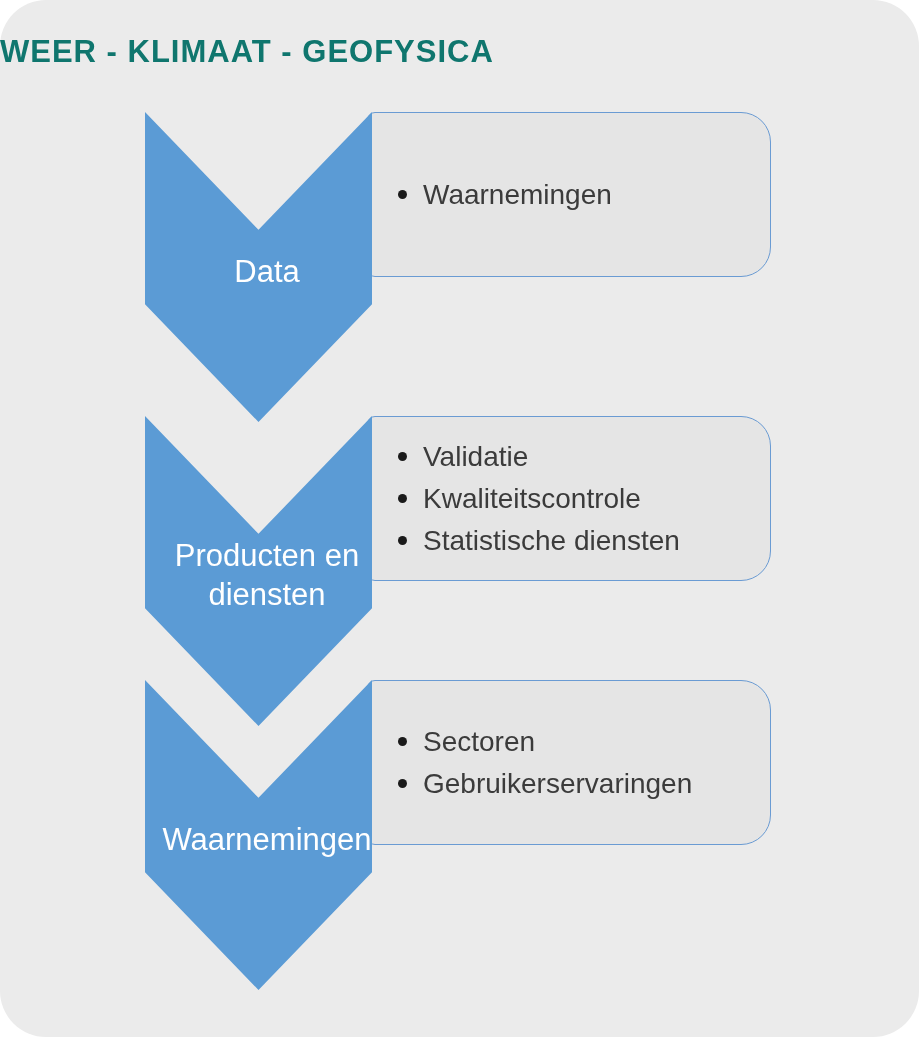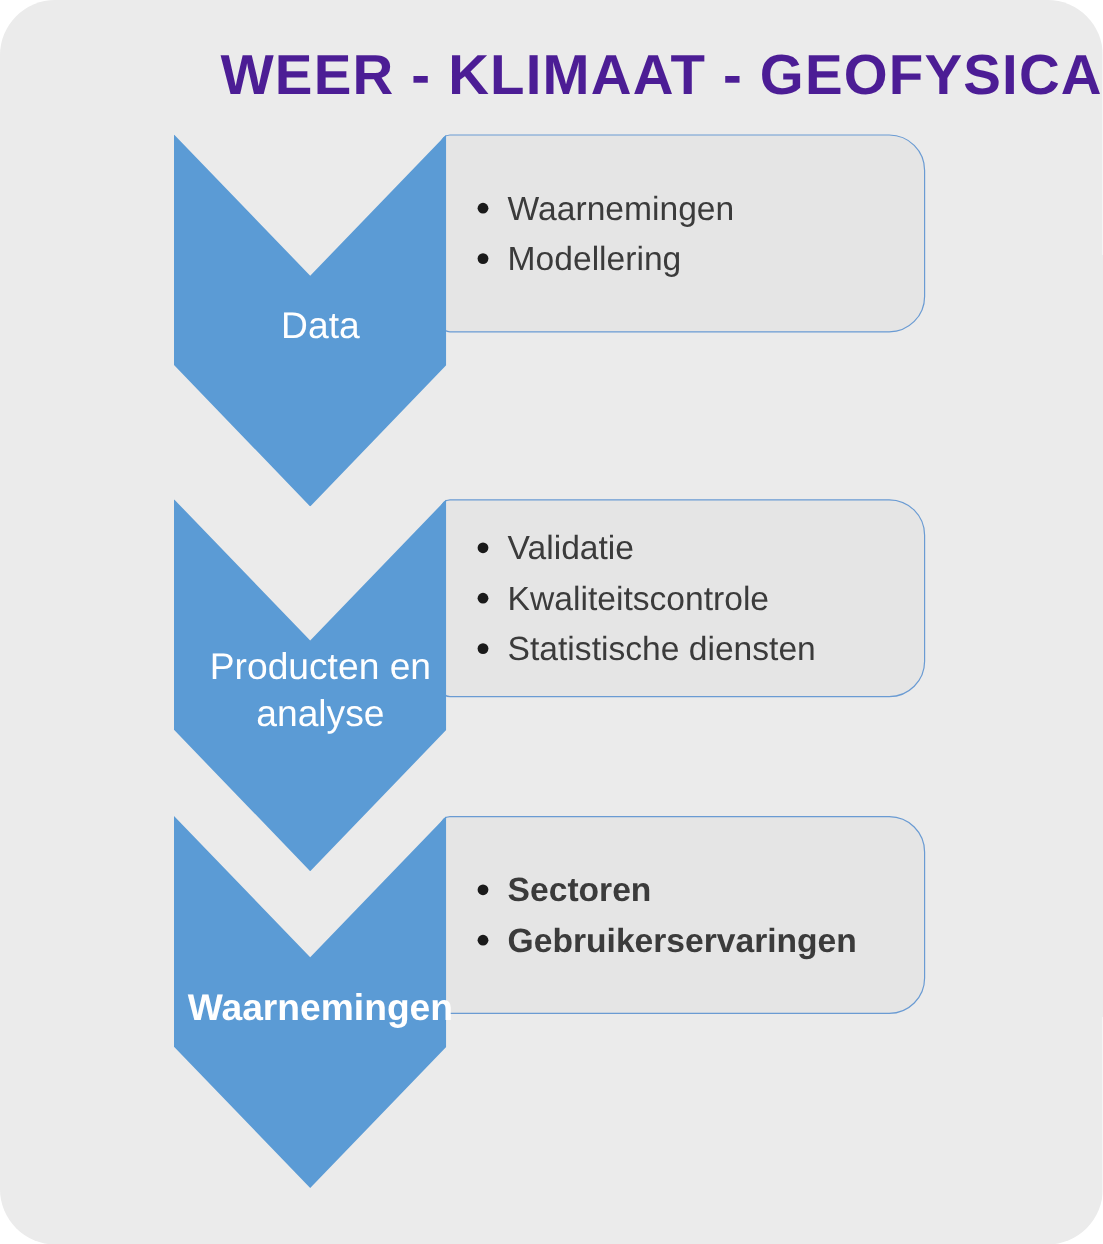--- a/index.html
+++ b/index.html
@@ -20,35 +20,35 @@
     inset: 0;
     background: #ebebeb;
     border-radius: 46px;
   }
   .title {
     position: absolute;
     top: 34px;
     left: 0;
     width: 100%;
     margin: 0;
-    text-align: right;
-    font-size: 47px;
+    text-align: left;
+    font-size: 31px;
     font-weight: 800;
     letter-spacing: 1px;
-    color: #4c1d95;
+    color: #0f766e;
   }
   .step {
     position: absolute;
     left: 145px;
     width: 628px;
     height: 312px;
   }
   .step-0 { top: 112px; }
   .step-1 { top: 416px; }
-  .step-2 { top: 680px; font-weight: bold; }
+  .step-2 { top: 680px; }
   .box {
     position: absolute;
     left: 222px;
     top: 0;
     width: 404px;
     height: 165px;
     box-sizing: border-box;
     background: #e5e5e5;
     border: 1.5px solid #6a9bd3;
     border-radius: 8px 30px 30px 8px;
@@ -111,37 +111,36 @@
 
 <div class="canvas">
   <div class="panel"></div>
 
   <h1 class="title">WEER - KLIMAAT - GEOFYSICA</h1>
 
   <section class="step step-0">
     <div class="box">
       <ul class="bullets">
         <li>Waarnemingen</li>
-        <li>Modellering</li>
       </ul>
     </div>
     <div class="chevron"></div>
     <div class="chevron-label">Data</div>
   </section>
 
   <section class="step step-1">
     <div class="box">
       <ul class="bullets">
         <li>Validatie</li>
         <li>Kwaliteitscontrole</li>
         <li>Statistische diensten</li>
       </ul>
     </div>
     <div class="chevron"></div>
-    <div class="chevron-label">Producten en analyse</div>
+    <div class="chevron-label">Producten en diensten</div>
   </section>
 
   <section class="step step-2">
     <div class="box">
       <ul class="bullets">
         <li>Sectoren</li>
         <li>Gebruikerservaringen</li>
       </ul>
     </div>
     <div class="chevron"></div>

